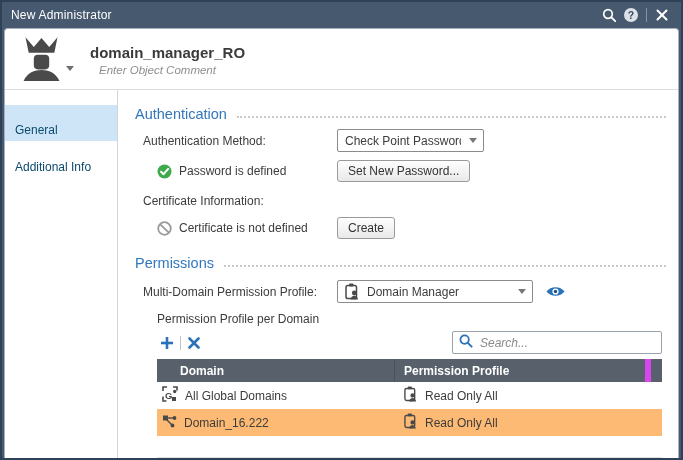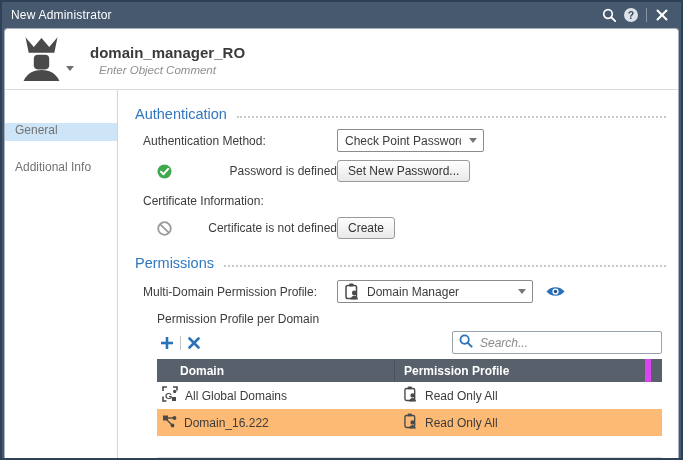--- a/index.html
+++ b/index.html
@@ -22,33 +22,33 @@
   .obj-icon-wrap { display:flex; align-items:flex-start; }
   .obj-caret { margin:24px 0 0 4px; }
   .obj-meta { margin-left:16px; display:flex; flex-direction:column; }
   .obj-name { font-size:15px; font-weight:bold; color:#3b3b3b; }
   .obj-comment { border:none; outline:none; font-size:11.5px; margin-top:3px; width:260px; color:#555; font-family:inherit;margin-left:9px; }
   .obj-comment::placeholder { font-style:italic; color:#8f8f8f; }
 
   
   .body { flex:1; display:flex; min-height:0; }
   .sidebar { width:112px; flex:none; padding-top:14px; }
-  .side-item { padding:0 4px 4px 10px; margin:19px 0; cursor:default; color:#737373; }
+  .side-item { padding:18px 4px 4px 10px; margin:1px 0; cursor:default; color:#0c4a6e; }
   .side-item.selected { background:#CDE5F7; }
   .main { flex:1; border-left:1px solid #d5d5d5; padding:16px 10px 0 17px; display:flex; flex-direction:column; min-width:0; }
 
   
   .section-title { display:flex; align-items:center; }
   .section-title .txt { color:#3077BE; font-size:14.5px; flex:none; }
   .section-title .leader { flex:1; border-bottom:2px dotted #c9c9c9; margin:6px 2px 0 10px; height:1px; }
 
   .form-row { display:flex; align-items:center; }
   .label-col { width:202px; flex:none; display:flex; align-items:center; }
   .label-col.plain { padding-left:8px; }
-  .label-col.indent { padding-left:22px;justify-content:space-between; }
+  .label-col.indent { padding-left:22px; }
   .label-col .ic { margin-right:7px; display:flex; }
 
   .select { height:23px; background:#ffffff; border:1px solid #8b8b8b; border-radius:2px; display:flex; align-items:center; padding:0 6px 0 7px; cursor:default; }
   .select .val { flex:1; white-space:nowrap; overflow:hidden; }
   .select .caret { width:0; height:0; border-left:4px solid transparent; border-right:4px solid transparent; border-top:5px solid #777; margin-left:8px; flex:none; }
   .sel-method { width:147px; }
   .sel-profile { width:196px; }
   .sel-profile .ic { margin-right:8px; display:flex; }
 
   .btn { height:22px; background:linear-gradient(#fefefe,#e9e9e9); border:1px solid #9a9a9a; border-radius:3px; padding:0 10px; font-size:12px; color:#333; font-family:inherit; cursor:default; }

